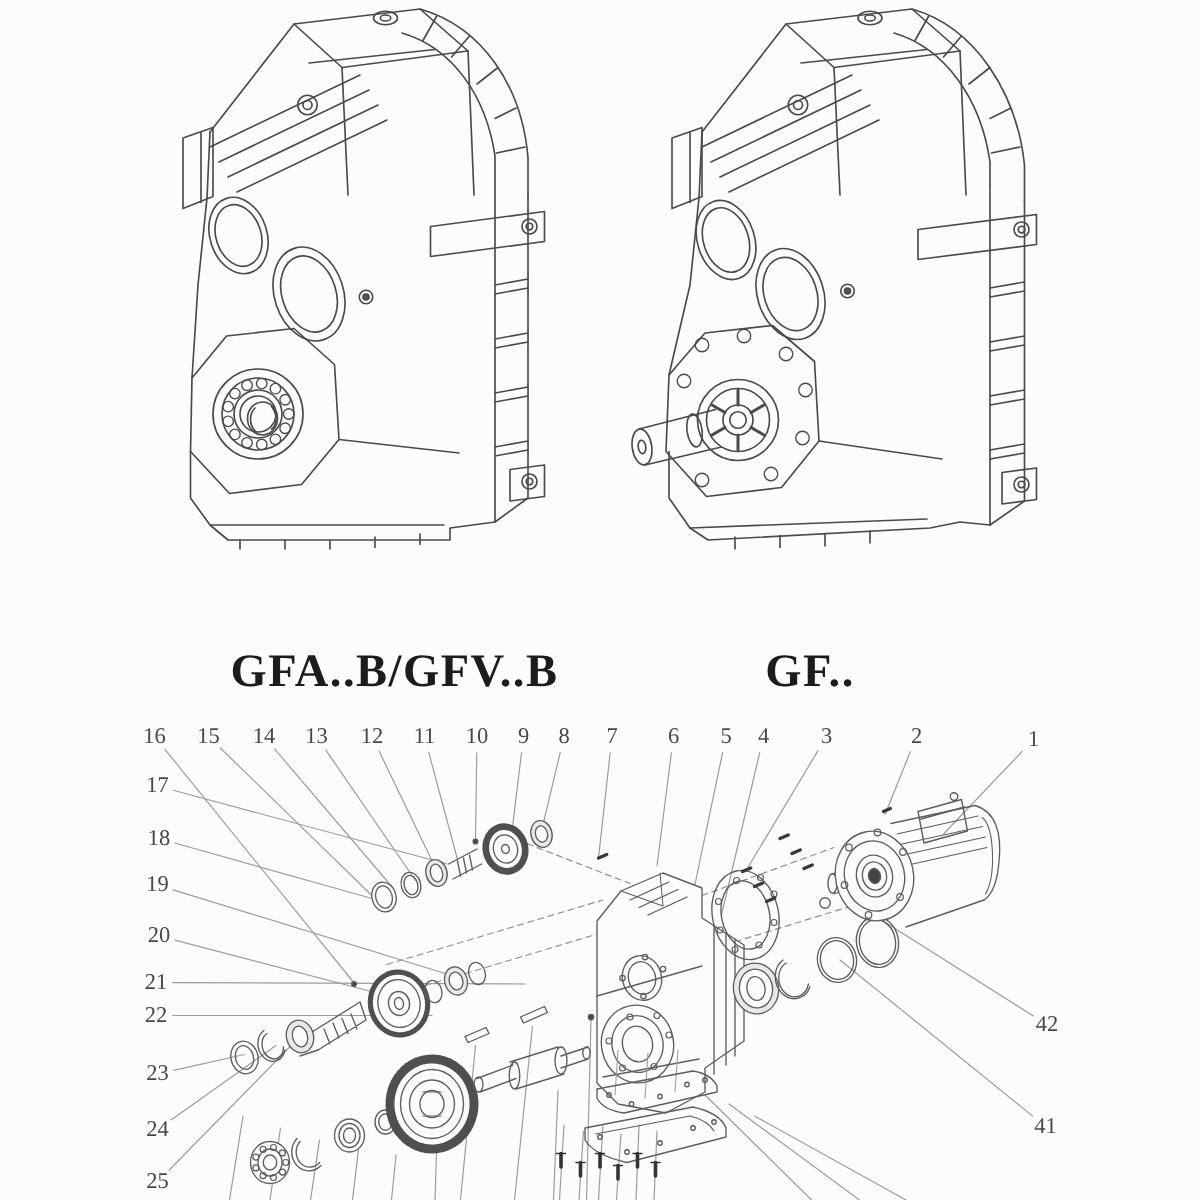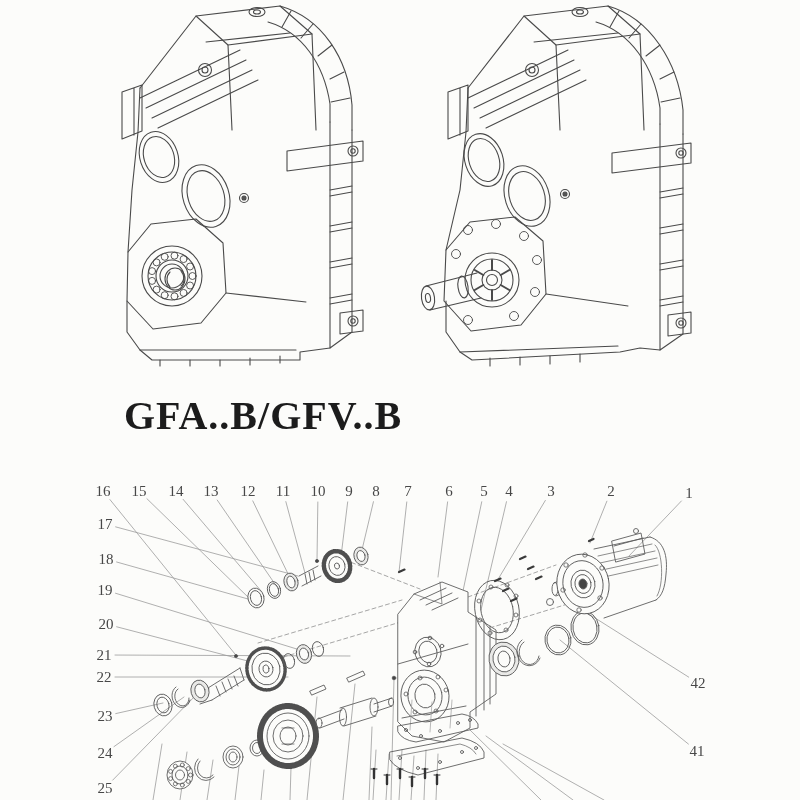--- a/index.html
+++ b/index.html
@@ -1,19 +1,19 @@
 <!DOCTYPE html>
 <html><head>
 <meta charset="utf-8">
 <style>
   html,body{margin:0;padding:0;background:#e8e8e8;}
   #page{position:relative;width:800px;height:800px;background:#fcfcfa;overflow:hidden;
         font-family:"Liberation Serif","DejaVu Serif",serif;}
   #art{position:absolute;left:0;top:0;}
-  .model-label{position:absolute;top:392px;font-weight:700;font-size:40px;color:#1c1c1c;
+  .model-label{position:absolute;top:429px;font-weight:700;font-size:31px;color:#1c1c1c;
                letter-spacing:1px;text-align:center;white-space:nowrap;}
   #label-left{left:100px;width:326px;}
   #label-right{left:470px;width:140px;}
 </style>
 </head>
 <body>
 
 <div id="page">
 
 <svg id="art" width="800" height="800" viewBox="0 0 800 800">
@@ -400,14 +400,15 @@
         <text x="104" y="677" text-anchor="middle" dominant-baseline="central" fill="#474747" font-size="15" font-family="&quot;Liberation Serif&quot;,&quot;DejaVu Serif&quot;,serif">22</text>
         <text x="105" y="716" text-anchor="middle" dominant-baseline="central" fill="#474747" font-size="15" font-family="&quot;Liberation Serif&quot;,&quot;DejaVu Serif&quot;,serif">23</text>
         <text x="105" y="753" text-anchor="middle" dominant-baseline="central" fill="#474747" font-size="15" font-family="&quot;Liberation Serif&quot;,&quot;DejaVu Serif&quot;,serif">24</text>
         <text x="105" y="788" text-anchor="middle" dominant-baseline="central" fill="#474747" font-size="15" font-family="&quot;Liberation Serif&quot;,&quot;DejaVu Serif&quot;,serif">25</text>
         <text x="698" y="683" text-anchor="middle" dominant-baseline="central" fill="#474747" font-size="15" font-family="&quot;Liberation Serif&quot;,&quot;DejaVu Serif&quot;,serif">42</text>
         <text x="697" y="751" text-anchor="middle" dominant-baseline="central" fill="#474747" font-size="15" font-family="&quot;Liberation Serif&quot;,&quot;DejaVu Serif&quot;,serif">41</text>
       </g>
 </svg>
 
 <div id="label-left" class="model-label">GFA..B/GFV..B</div>
+<div id="label-right" class="model-label">GF..</div>
 
 </div>
 
 </body></html>

